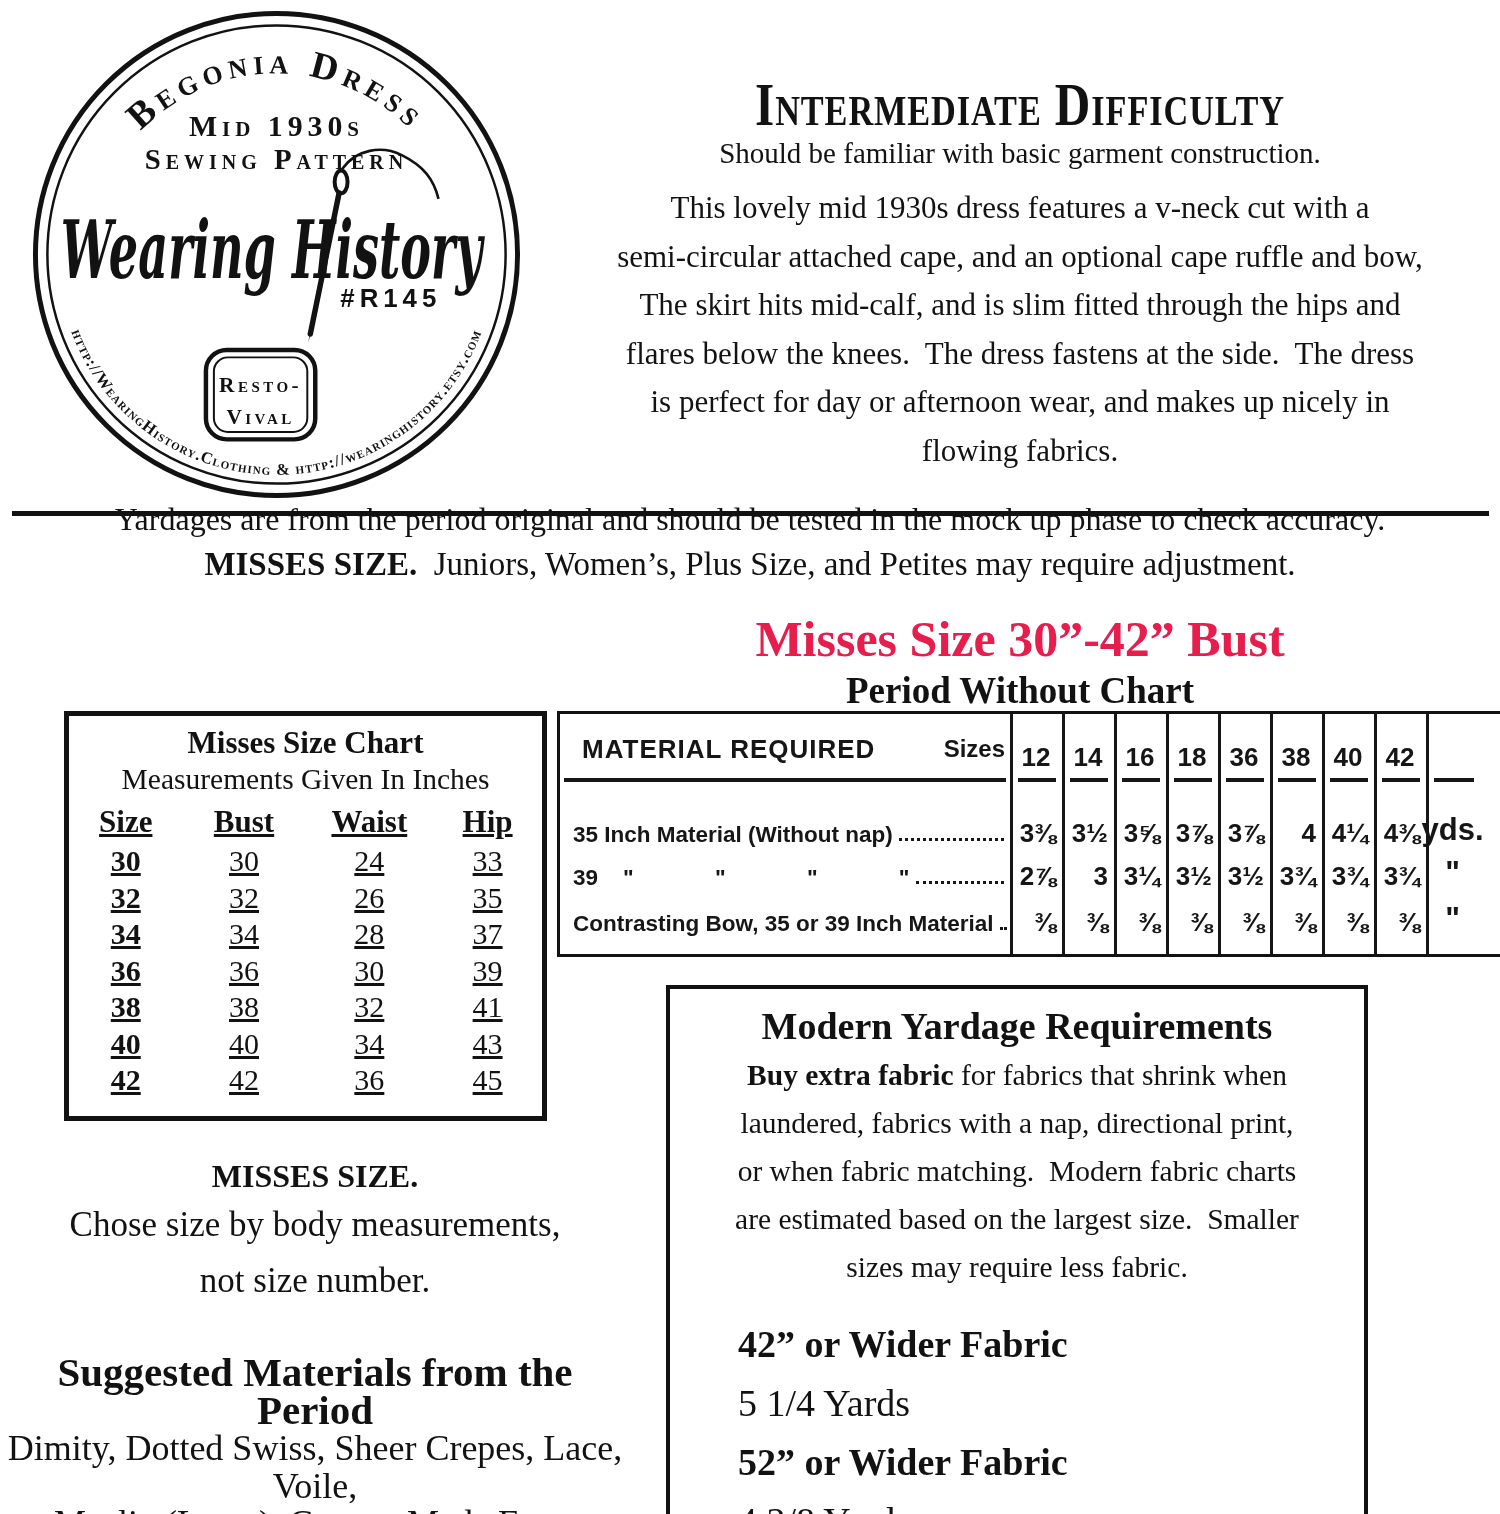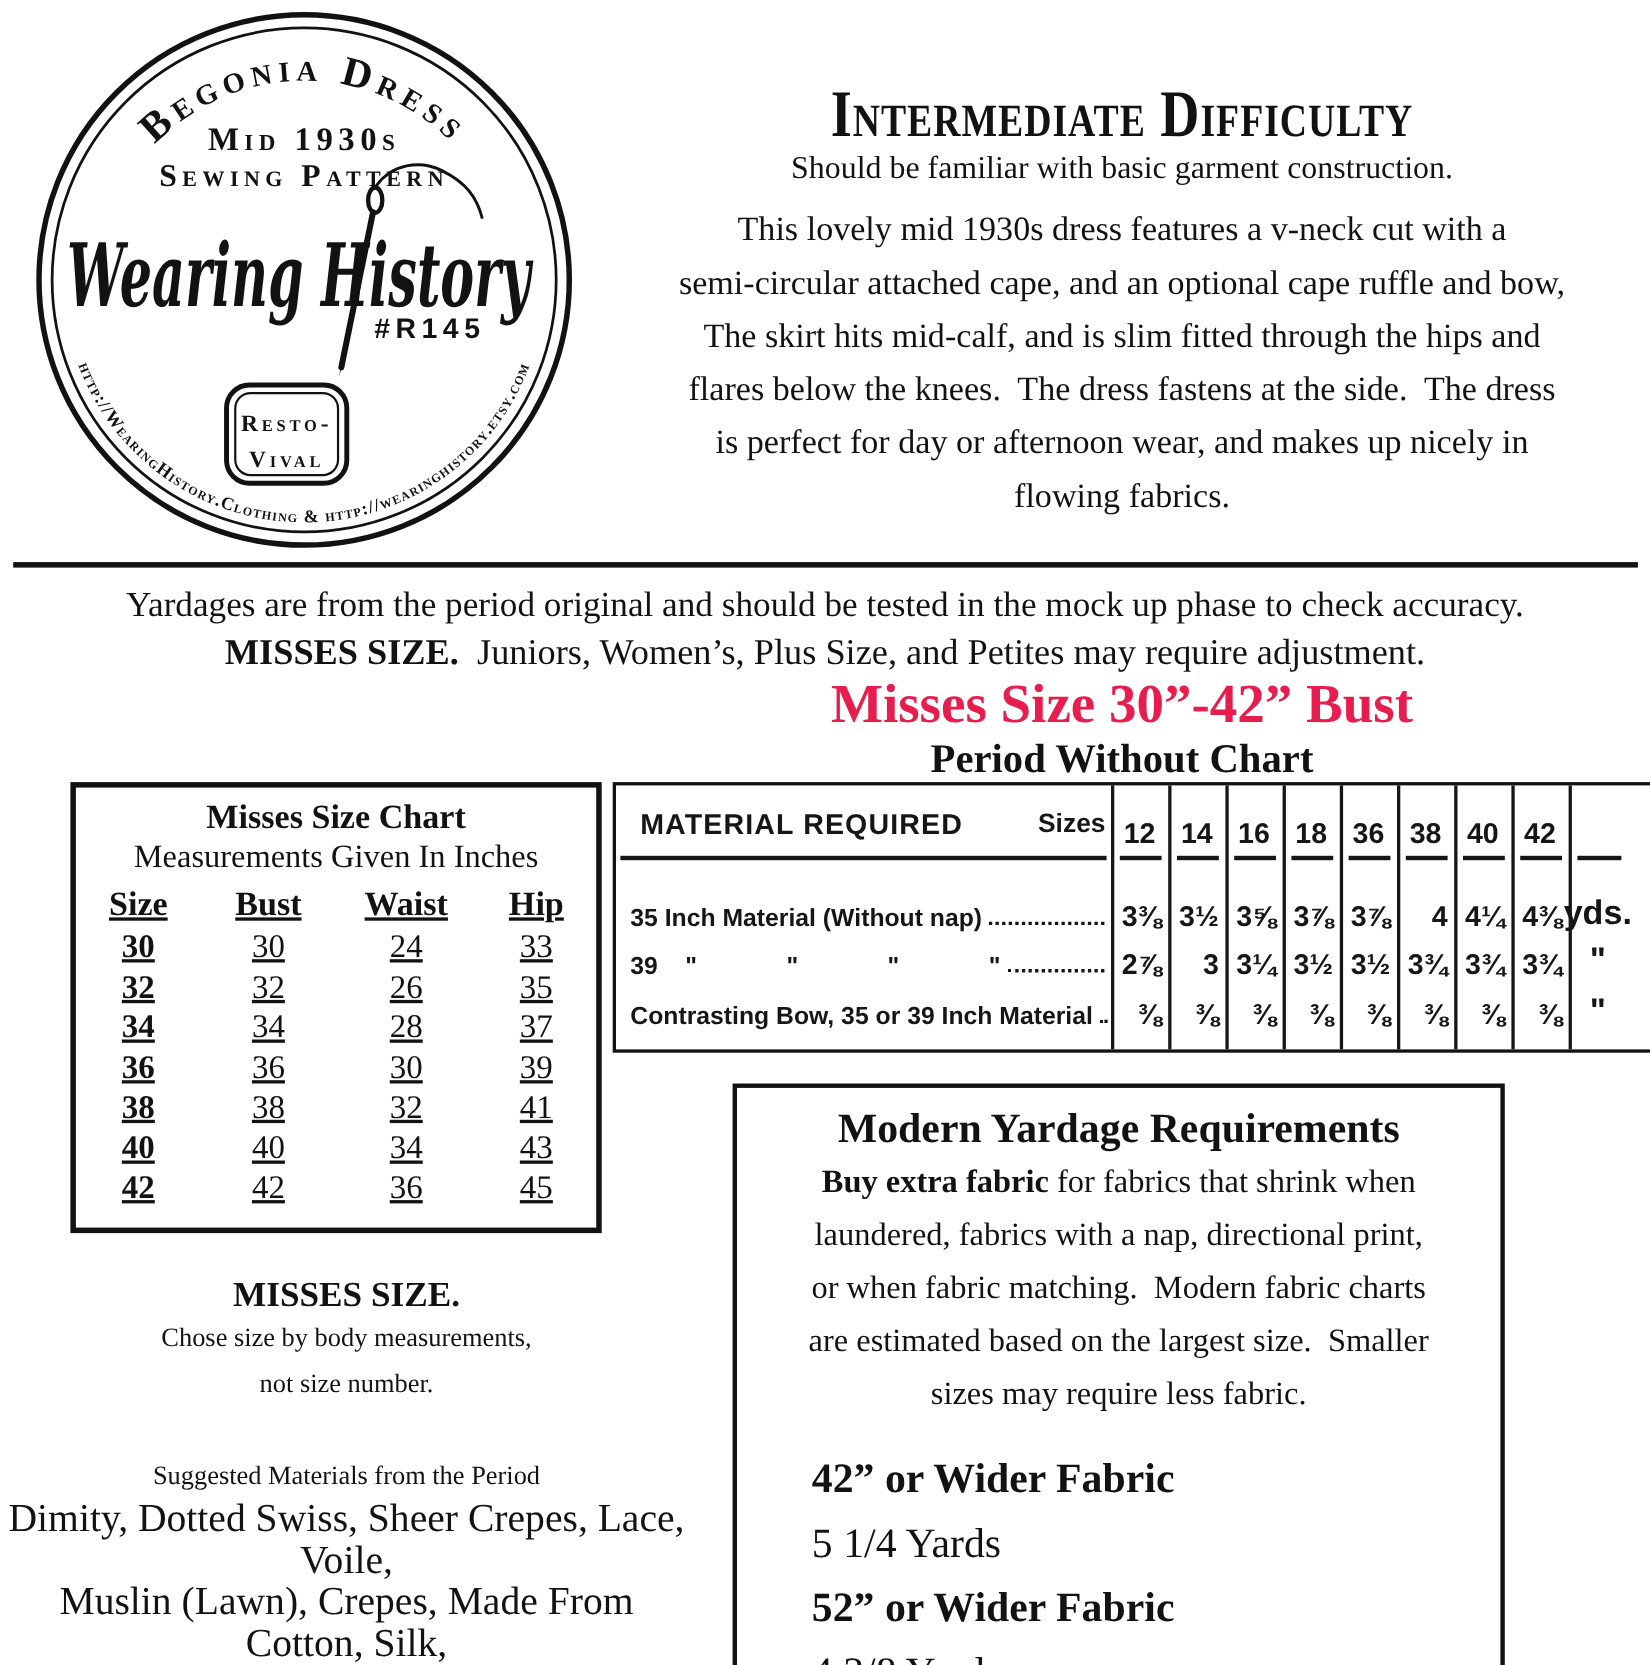--- a/index.html
+++ b/index.html
@@ -13,21 +13,21 @@
 
   
   .diff-block{left:545px;top:74px;width:950px;}
   .diff-title{font-size:56px;font-weight:800;font-variant:small-caps;letter-spacing:1px;
               display:inline-block;transform:scale(.88,1.08);transform-origin:center;line-height:60px;}
   .diff-sub{font-size:29px;line-height:34px;margin-top:2px;}
   .diff-desc{font-size:31px;line-height:48.5px;margin-top:14px;}
 
   
   .rule{left:12px;top:511px;width:1477px;height:5px;background:#121212;}
-  .note{left:0;top:529px;width:1500px;font-size:32px;line-height:40px;}
+  .note{left:0;top:499px;width:1500px;font-size:32px;line-height:40px;}
   .note-line2{font-size:33px;margin-top:5px;}
 
   
   .chart-heads{left:557px;top:611px;width:926px;}
   .red-head{font-size:50px;line-height:56px;font-weight:bold;}
   .pyc-head{font-size:37px;line-height:42px;font-weight:bold;margin-top:3px;color:#121212;}
 
   
   .size-chart{left:64px;top:711px;width:483px;height:410px;border:5px solid #121212;
               box-sizing:border-box;padding-top:8px;}
@@ -62,22 +62,22 @@
               box-sizing:border-box;padding:14px 12px 0 12px;}
   .mb-title{font-size:38px;font-weight:bold;line-height:46px;}
   .mb-para{font-size:29.5px;line-height:48px;margin-top:2px;}
   .mb-items{margin:24px 0 0 56px;text-align:left;}
   .mb-item-label{font-size:38px;font-weight:bold;line-height:59px;}
   .mb-item-value{font-size:38px;line-height:59px;}
 
   
   .left-footer{left:5px;top:1155px;width:620px;}
   .lf-title{font-size:32px;font-weight:bold;line-height:42px;}
-  .lf-note{font-size:24px;line-height:41px;}
-  .lf-mat-title{font-size:24px;font-weight:normal;line-height:38px;margin-top:44px;}
+  .lf-note{font-size:35px;line-height:56px;}
+  .lf-mat-title{font-size:41px;font-weight:bold;line-height:38px;margin-top:44px;}
   .lf-mat-list{font-size:36px;line-height:37.5px;margin-top:1px;}
 
   
   .logo{left:28px;top:6px;width:497px;height:497px;}
   .logo text{fill:#121212;}
 </style>
 </head>
 <body>
 
 <div class="page">

